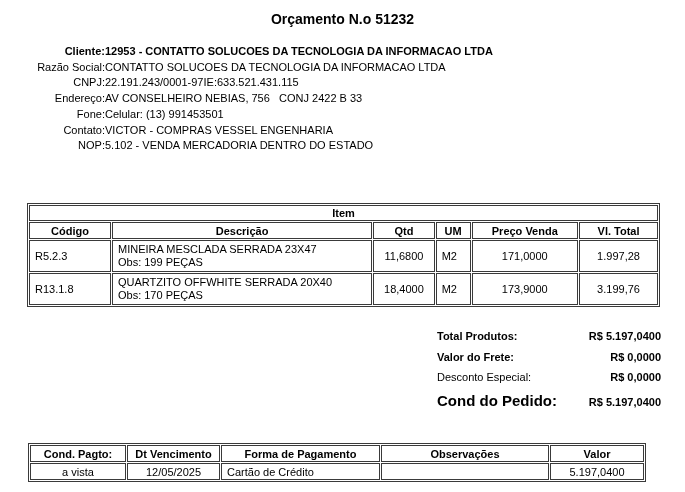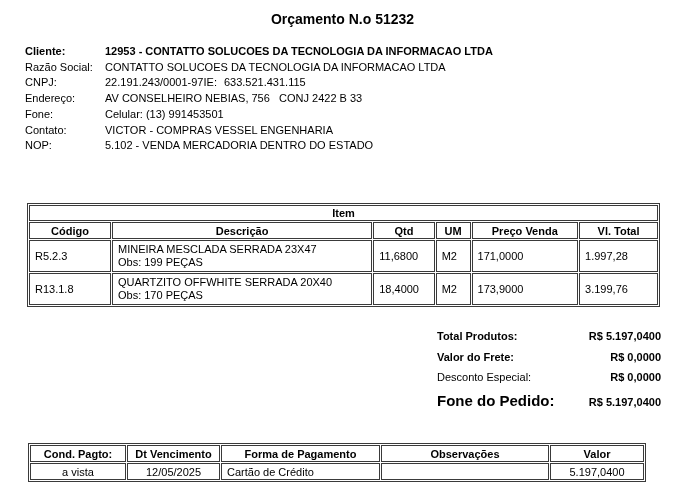--- a/index.html
+++ b/index.html
@@ -8,42 +8,42 @@
     font-family:"Liberation Sans", sans-serif; font-size:11px; color:#000;
     overflow:hidden;
   }
   .doc-title {
     position:absolute; top:11px; left:0; width:100%;
     text-align:center; font-weight:bold; font-size:14px;
   }
   
   .info { position:absolute; left:25px; top:44px; width:640px; }
   .info-row { display:flex; line-height:15.7px; }
-  .info-label { flex:0 0 80px; }
+  .info-label { flex:0 0 80px;text-align:right; }
   .info-value { white-space:pre; }
   .bold { font-weight:bold; }
   .ie-label { }
-  .ie-value { margin-left:7px; }
+  .ie-value { }
   
   table.grid {
     border-collapse:separate; border-spacing:1px;
     border:1px solid #3a3a3a; background:#fff; table-layout:fixed;
   }
   table.grid td, table.grid th {
     border:1px solid #3a3a3a; padding:0 5px; font-size:11px;
     overflow:hidden; vertical-align:middle; background:#fff;
   }
   table.grid th { font-weight:bold; text-align:center; }
   .item-table { position:absolute; left:27px; top:203px; width:633px; }
   .item-table .group-header { height:16px; }
   .item-table .col-header th { height:15px; }
   .item-table td { height:30px; }
   .th-left { text-align:left; }
   .td-left { text-align:left; }
-  .td-right { text-align:left; padding-right:8px; }
+  .td-right { text-align:center; padding-right:8px; }
   .td-center { text-align:center;margin-top:36px; }
   .desc-line { line-height:13.5px; }
   
   .totals { position:absolute; left:437px; top:330px; width:224px;text-align:center; }
   .totals-row {
     display:flex; justify-content:space-between; align-items:baseline;
     height:20.5px;
   }
   .totals-row .t-label { font-weight:bold; }
   .totals-row.regular-label .t-label { font-weight:normal; }
@@ -151,21 +151,21 @@
     </div>
     <div class="totals-row">
       <span class="t-label">Valor do Frete:</span>
       <span class="t-value">R$ 0,0000</span>
     </div>
     <div class="totals-row regular-label">
       <span class="t-label">Desconto Especial:</span>
       <span class="t-value">R$ 0,0000</span>
     </div>
     <div class="totals-row grand">
-      <span class="t-label">Fone do Pedido:</span>
+      <span class="t-label">Cond do Pedido:</span>
       <span class="t-value">R$ 5.197,0400</span>
     </div>
   </div>
 
   <table class="grid pay-table">
     <colgroup>
       <col style="width:96px">
         <col style="width:93px">
         <col style="width:159px">
       <col style="width:168px">

